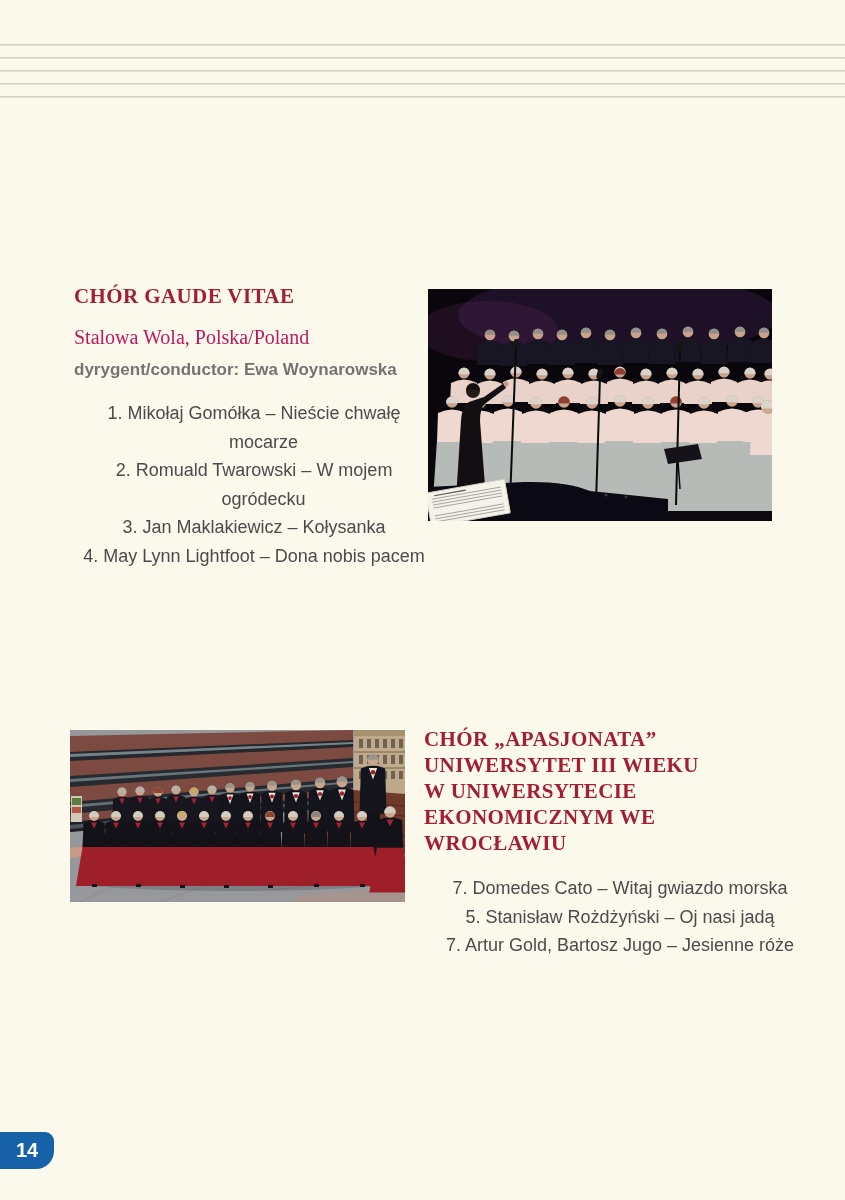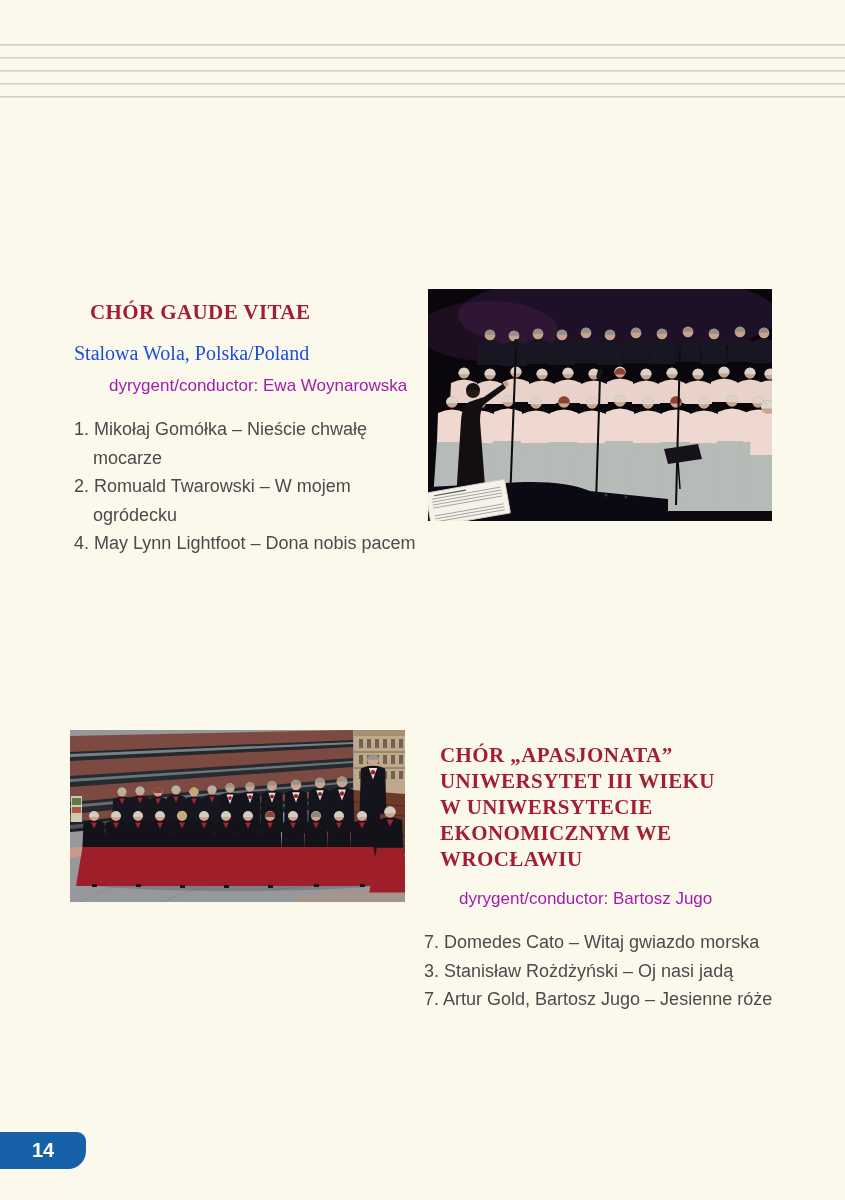--- a/index.html
+++ b/index.html
@@ -8,40 +8,40 @@
     background:#FBF9EB;font-family:"Liberation Sans",sans-serif;
   }
   
   .staff-line{position:absolute;left:0;width:100%;height:2px;
     background:linear-gradient(#cfccbd,#eae7da);}
   
   .text-col{position:absolute;}
   .sec1-text{left:74px;top:283px;width:360px;}
   .sec2-text{left:424px;top:726px;width:392px;}
   .title{
-    margin:16px;font-family:"Liberation Serif",serif;font-weight:bold;
+    margin:0;font-family:"Liberation Serif",serif;font-weight:bold;
     font-size:21px;line-height:26px;letter-spacing:.4px;color:#A31E32;
     white-space:pre-line;
   }
   .location{
     font-family:"Liberation Serif",serif;font-size:20px;line-height:25px;
-    color:#1d4ed8;margin-top:3px;
+    color:#be185d;margin-top:16px;
   }
   .conductor{
-    font-weight:normal;font-size:17px;line-height:22px;color:#a21caf;margin-top:9px;margin-left:35px;
+    font-weight:bold;font-size:17px;line-height:22px;color:#737373;margin-top:9px;
   }
   .songs{margin-top:18px;font-size:18px;line-height:28.5px;color:#4B4B4D;}
-  .song{padding-left:19px;text-indent:-19px;white-space:pre-line;}
+  .song{padding-left:19px;text-indent:-19px;white-space:pre-line;text-align:center;}
   
   .photo{position:absolute;display:block;}
   .photo1{left:428px;top:289px;width:344px;height:232px;}
   .photo2{left:70px;top:730px;width:335px;height:172px;}
   
   .page-badge{
-    position:absolute;left:0;top:1132px;width:86px;height:37px;
+    position:absolute;left:0;top:1132px;width:54px;height:37px;
     background:#1761A8;border-radius:0 9px 18px 0;color:#FFFFFF;
     font-weight:bold;font-size:20px;line-height:37px;text-align:center;
   }
 </style>
 </head>
 <body>
 
 <div class="page">
 
   <div>
@@ -54,20 +54,21 @@
 
   <div class="text-col sec1-text">
     <h2 class="title">CHÓR GAUDE VITAE</h2>
     <div class="location">Stalowa Wola, Polska/Poland</div>
     <div class="conductor">dyrygent/conductor: Ewa Woynarowska</div>
     <div class="songs">
       <div class="song">1. Mikołaj Gomółka – Nieście chwałę
 mocarze</div>
       <div class="song">2. Romuald Twarowski – W mojem
 ogródecku</div>
+      <div class="song">3. Jan Maklakiewicz – Kołysanka</div>
       <div class="song">4. May Lynn Lightfoot – Dona nobis pacem</div>
     </div>
   </div>
 
   <svg class="photo photo1" viewBox="0 0 344 232" preserveAspectRatio="none">
     <defs>
       <g id="p1m">
         <path d="M-12,9 Q0,2 12,9 L13,30 L-13,30 Z" fill="#191623"></path>
         <circle cx="0" cy="0" r="5.3" fill="#c8a28b"></circle>
         <path d="M-5.3,-0.3 A5.3,5.3 0 0 1 5.3,-0.3 Z" fill="#958f89"></path>
@@ -322,23 +323,22 @@
       <rect x="290" y="154" width="5" height="3"></rect>
     </g>
   </svg>
 
   <div class="text-col sec2-text">
     <h2 class="title">CHÓR „APASJONATA”
 UNIWERSYTET III WIEKU
 W UNIWERSYTECIE
 EKONOMICZNYM WE
 WROCŁAWIU</h2>
-    <div class="conductor">dyrygent/conductor: Bartosz Jugo</div>
     <div class="songs">
       <div class="song">7. Domedes Cato – Witaj gwiazdo morska</div>
-      <div class="song">3. Stanisław Rożdżyński – Oj nasi jadą</div>
+      <div class="song">5. Stanisław Rożdżyński – Oj nasi jadą</div>
       <div class="song">7. Artur Gold, Bartosz Jugo – Jesienne róże</div>
     </div>
   </div>
 
   <div class="page-badge">14</div>
 
 </div>
 
 </body></html>

